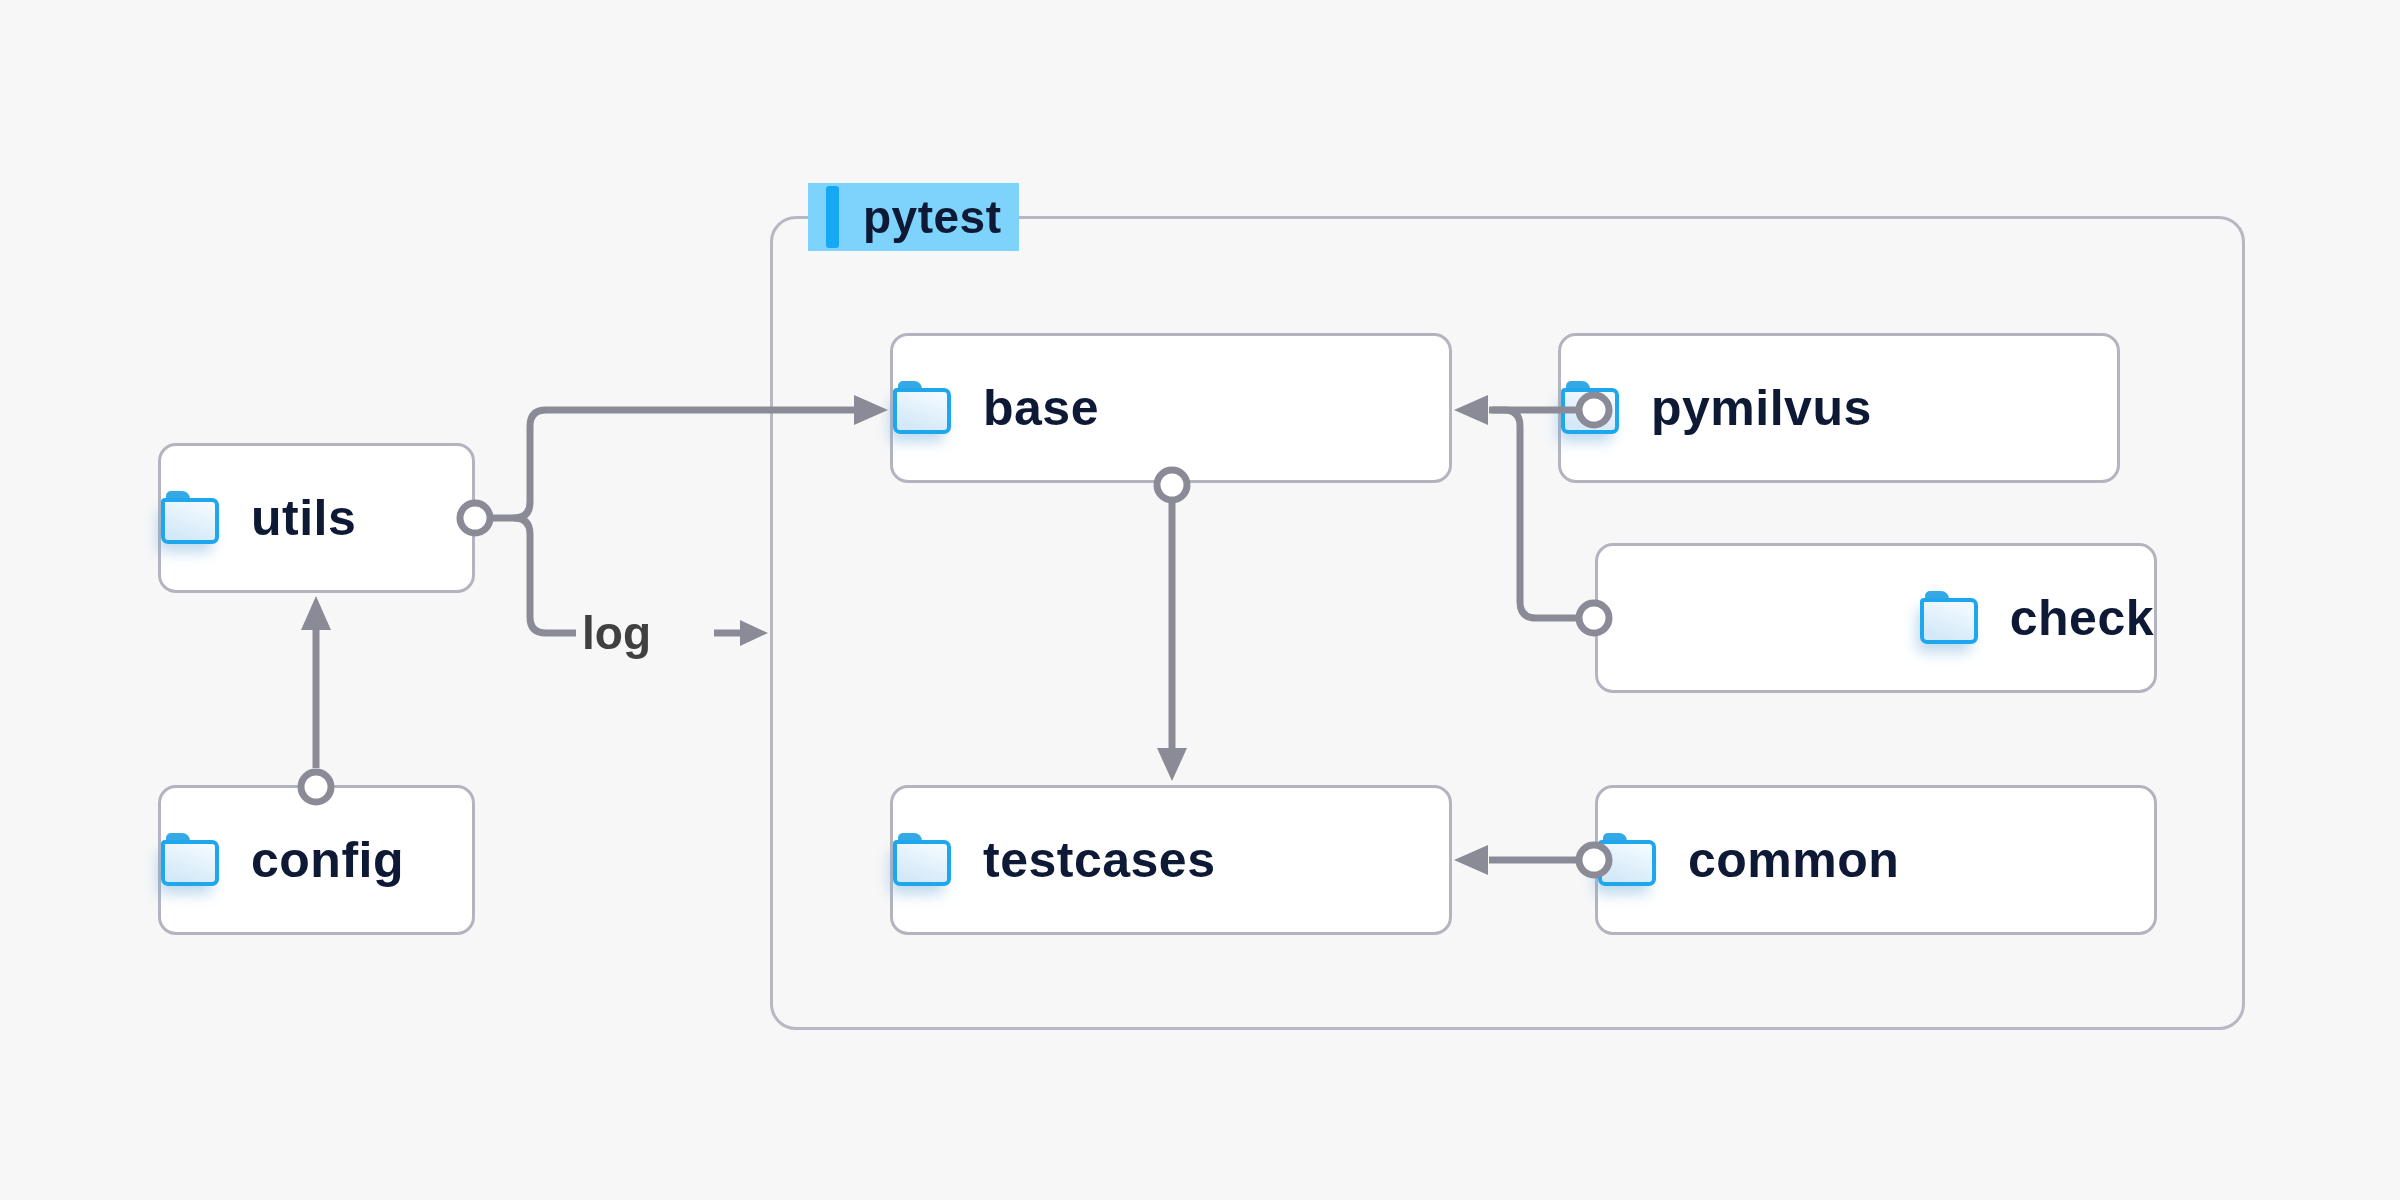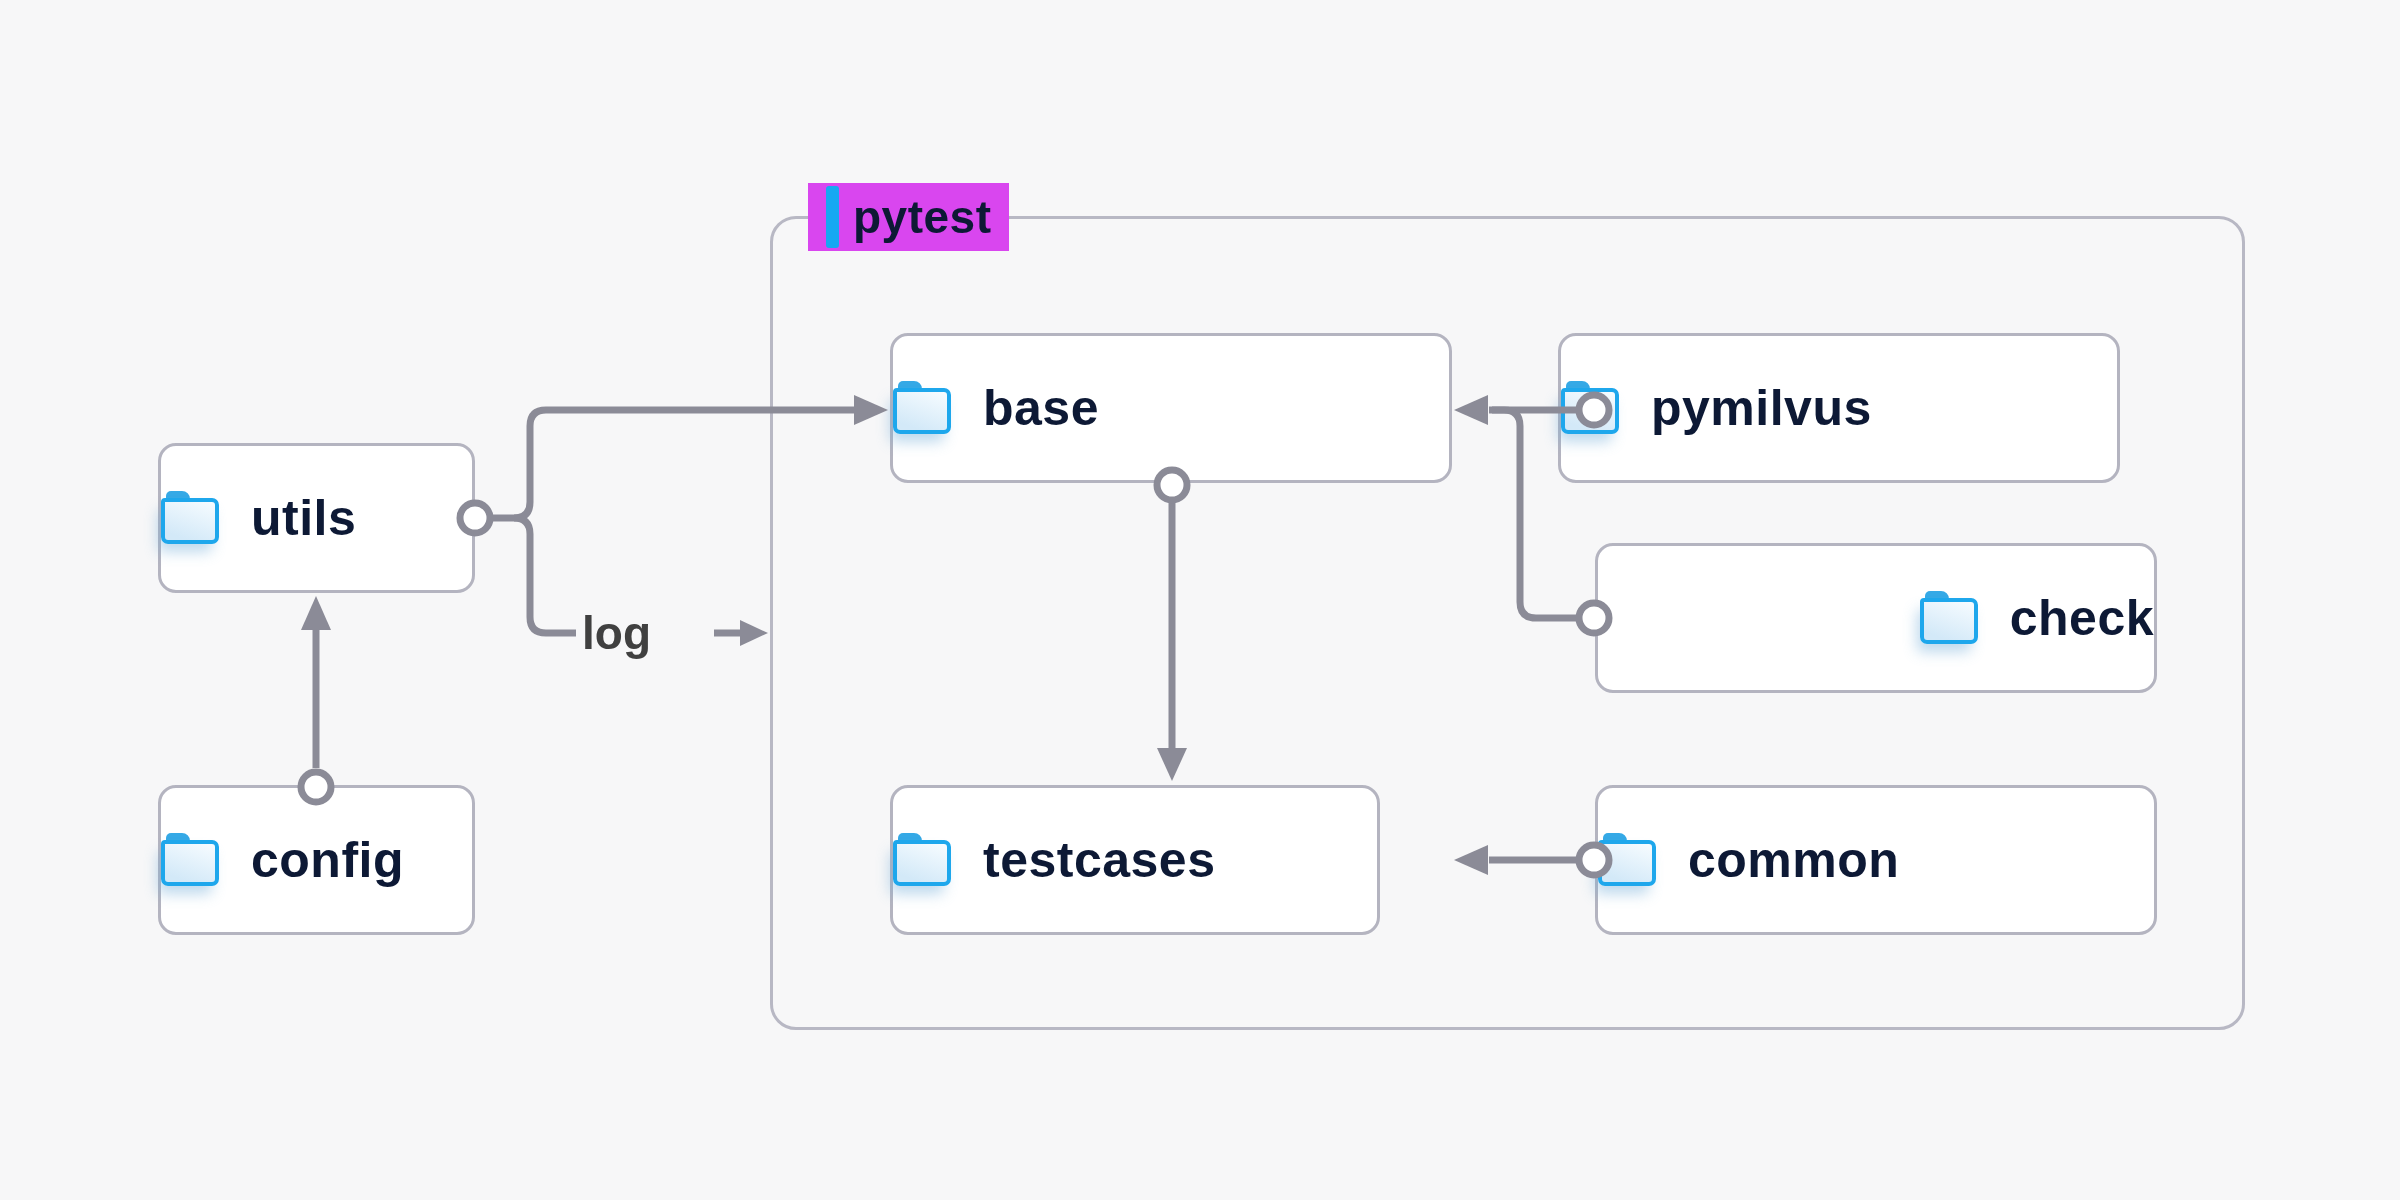--- a/index.html
+++ b/index.html
@@ -11,22 +11,22 @@
   .canvas{position:relative;width:2400px;height:1200px;background:#f7f7f8;}
 
   
   .group{
     position:absolute;left:770px;top:216px;width:1475px;height:814px;
     border:3px solid #b8b8c4;border-radius:26px;
     box-sizing:border-box;z-index:1;
   }
   .group-label{
     position:absolute;left:808px;top:183px;height:68px;
-    display:flex;align-items:center;gap:14px;
-    background:#d946ef;padding:0 18px;z-index:2;
+    display:flex;align-items:center;gap:24px;
+    background:#7dd3fc;padding:0 18px;z-index:2;
   }
   .group-label .accent-bar{
     width:13px;height:62px;background:#16a8f2;border-radius:3px;flex:none;
   }
   .group-label .group-title{
     font-size:46px;font-weight:700;color:#0d1935;letter-spacing:.5px;
   }
 
   
   .node{
@@ -34,21 +34,21 @@
     background:#ffffff;border:3px solid #b4b4c0;border-radius:18px;
     display:flex;align-items:center;gap:28px;
     z-index:3;
   }
   .node .label{font-size:50px;font-weight:700;color:#0d1935;letter-spacing:.5px;}
   .node-utils    {left:158px; top:443px; width:317px;}
   .node-config   {left:158px; top:785px; width:317px;}
   .node-base     {left:890px; top:333px; width:562px;}
   .node-pymilvus {left:1558px;top:333px; width:562px;}
   .node-check    {left:1595px;top:543px; width:562px;justify-content:flex-end;}
-  .node-testcases{left:890px; top:785px; width:490px;}
+  .node-testcases{left:890px; top:785px; width:562px;}
   .node-common   {left:1595px;top:785px; width:562px;}
 
   
   .folder{position:relative;width:62px;height:54px;flex:none;}
   .folder .tab{
     position:absolute;left:5px;top:0;width:24px;height:16px;
     background:#35a9e6;border-radius:5px 8px 0 0;
   }
   .folder .body{
     position:absolute;left:0;top:7px;width:58px;height:46px;box-sizing:border-box;

